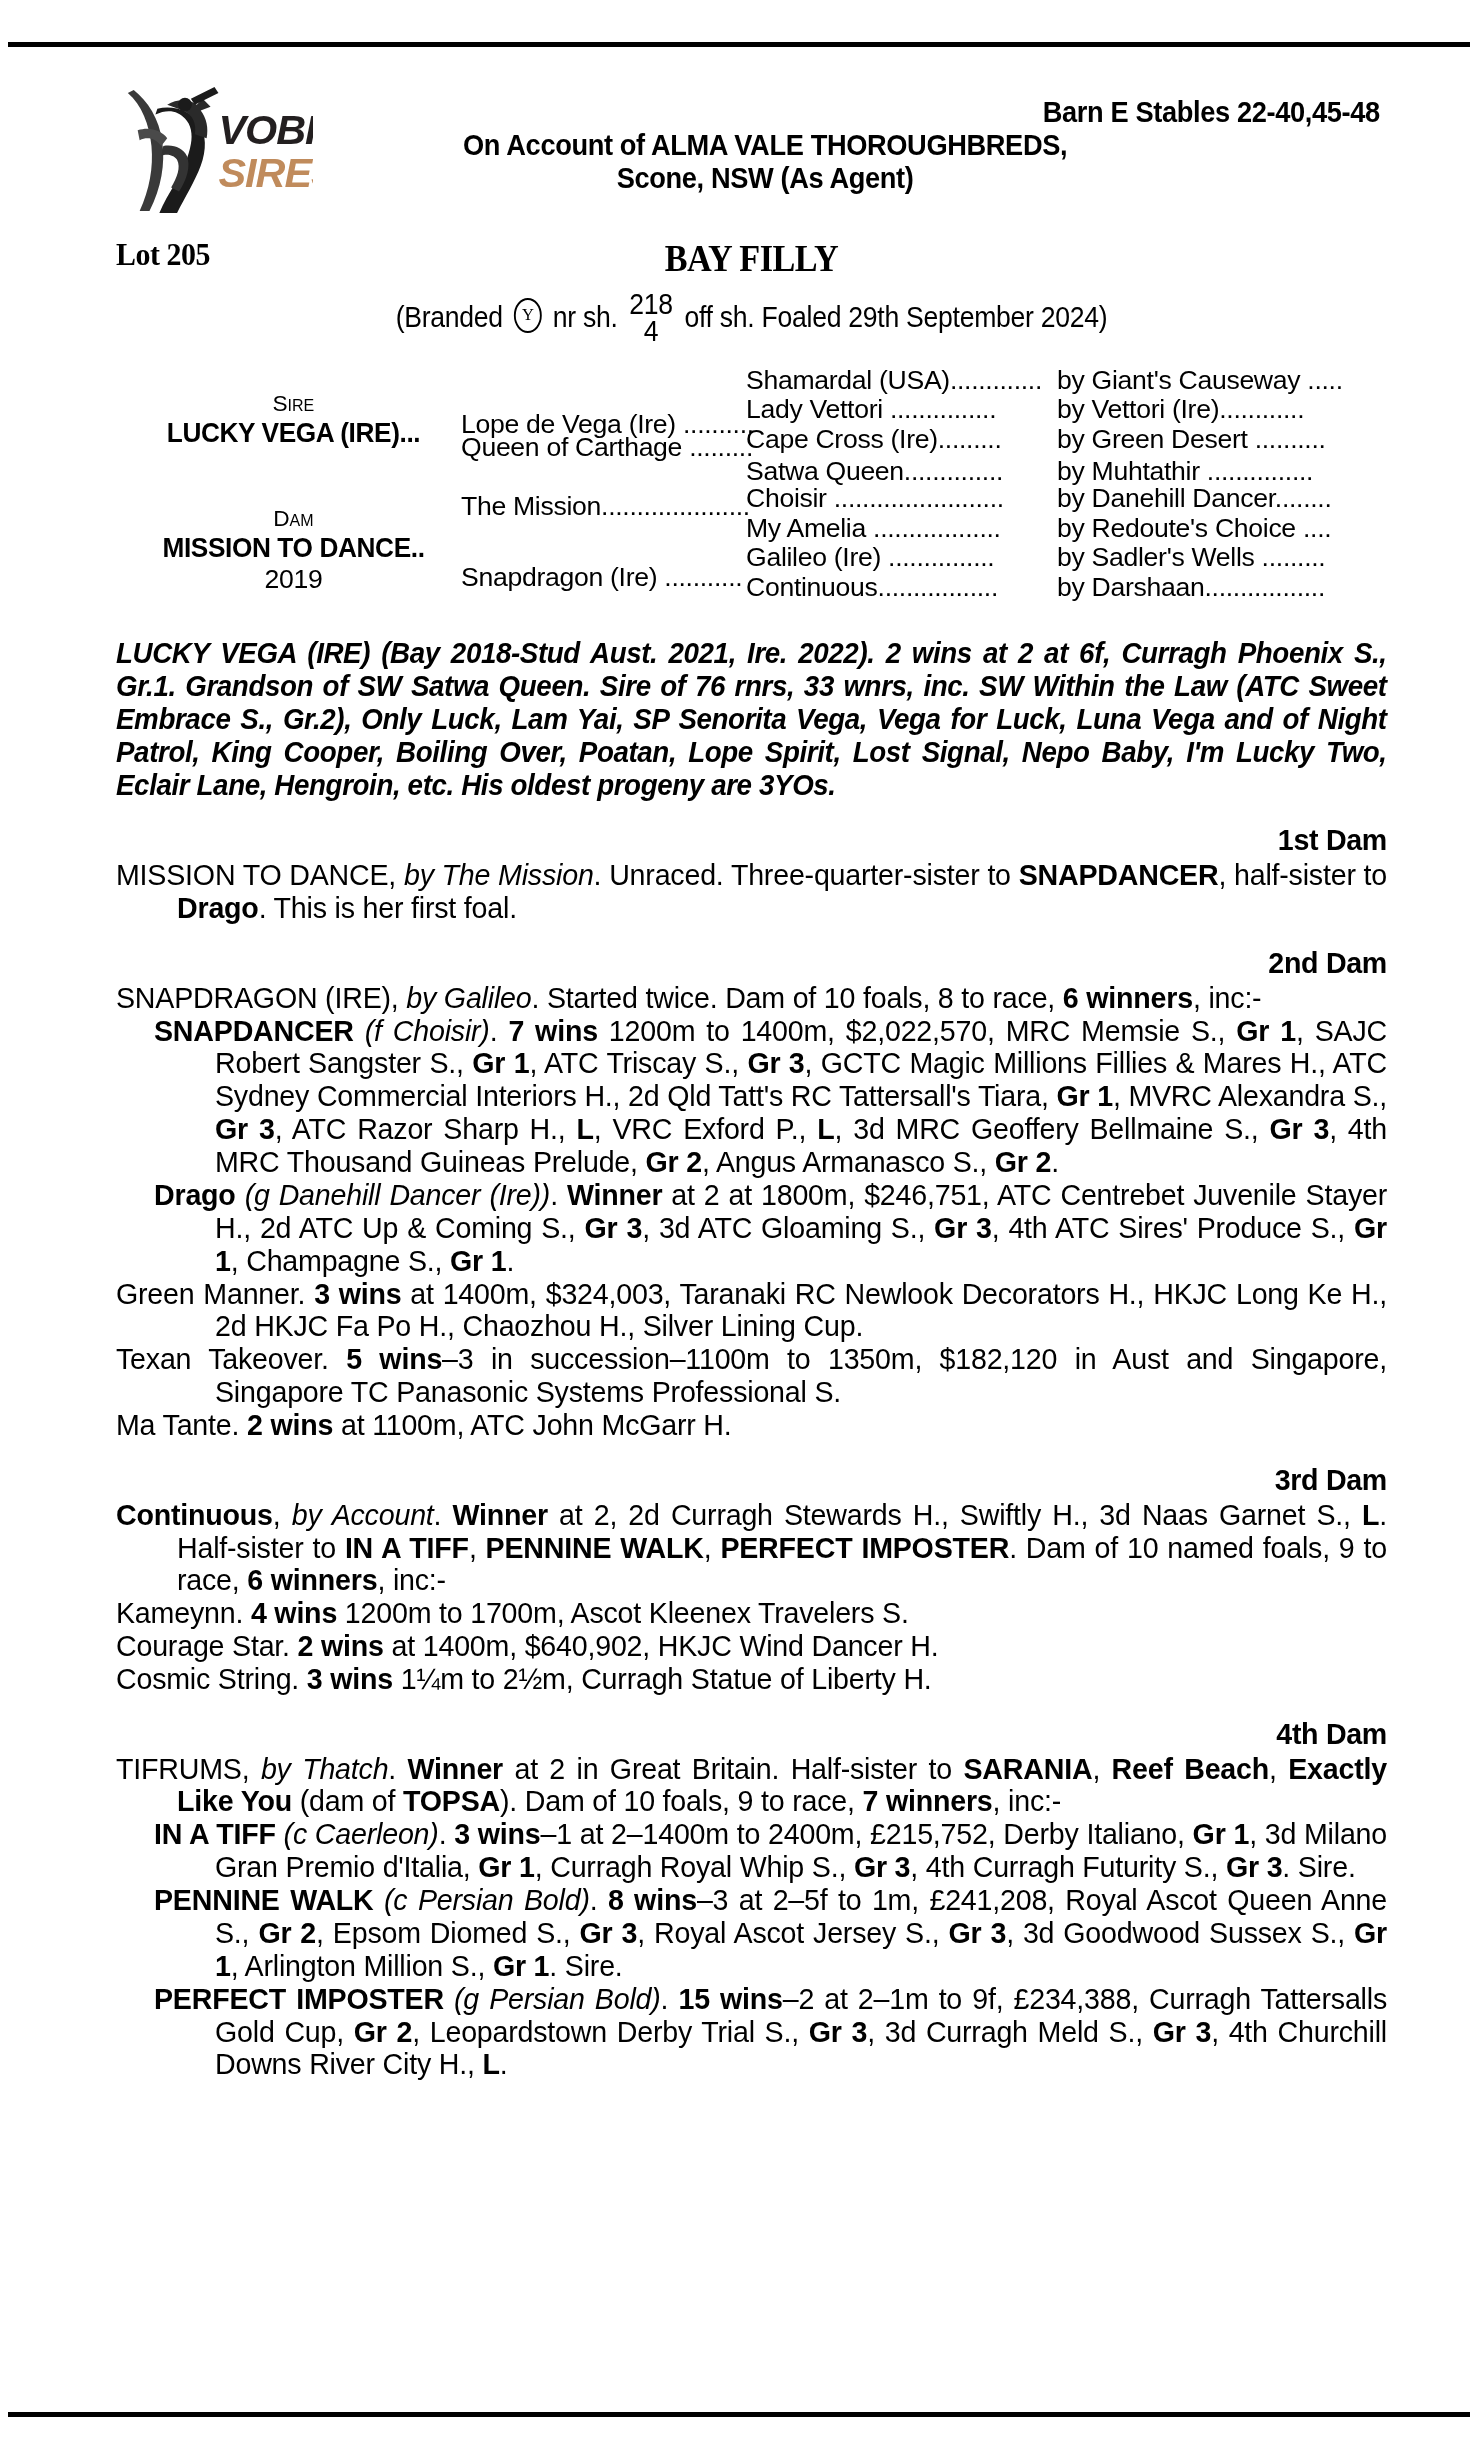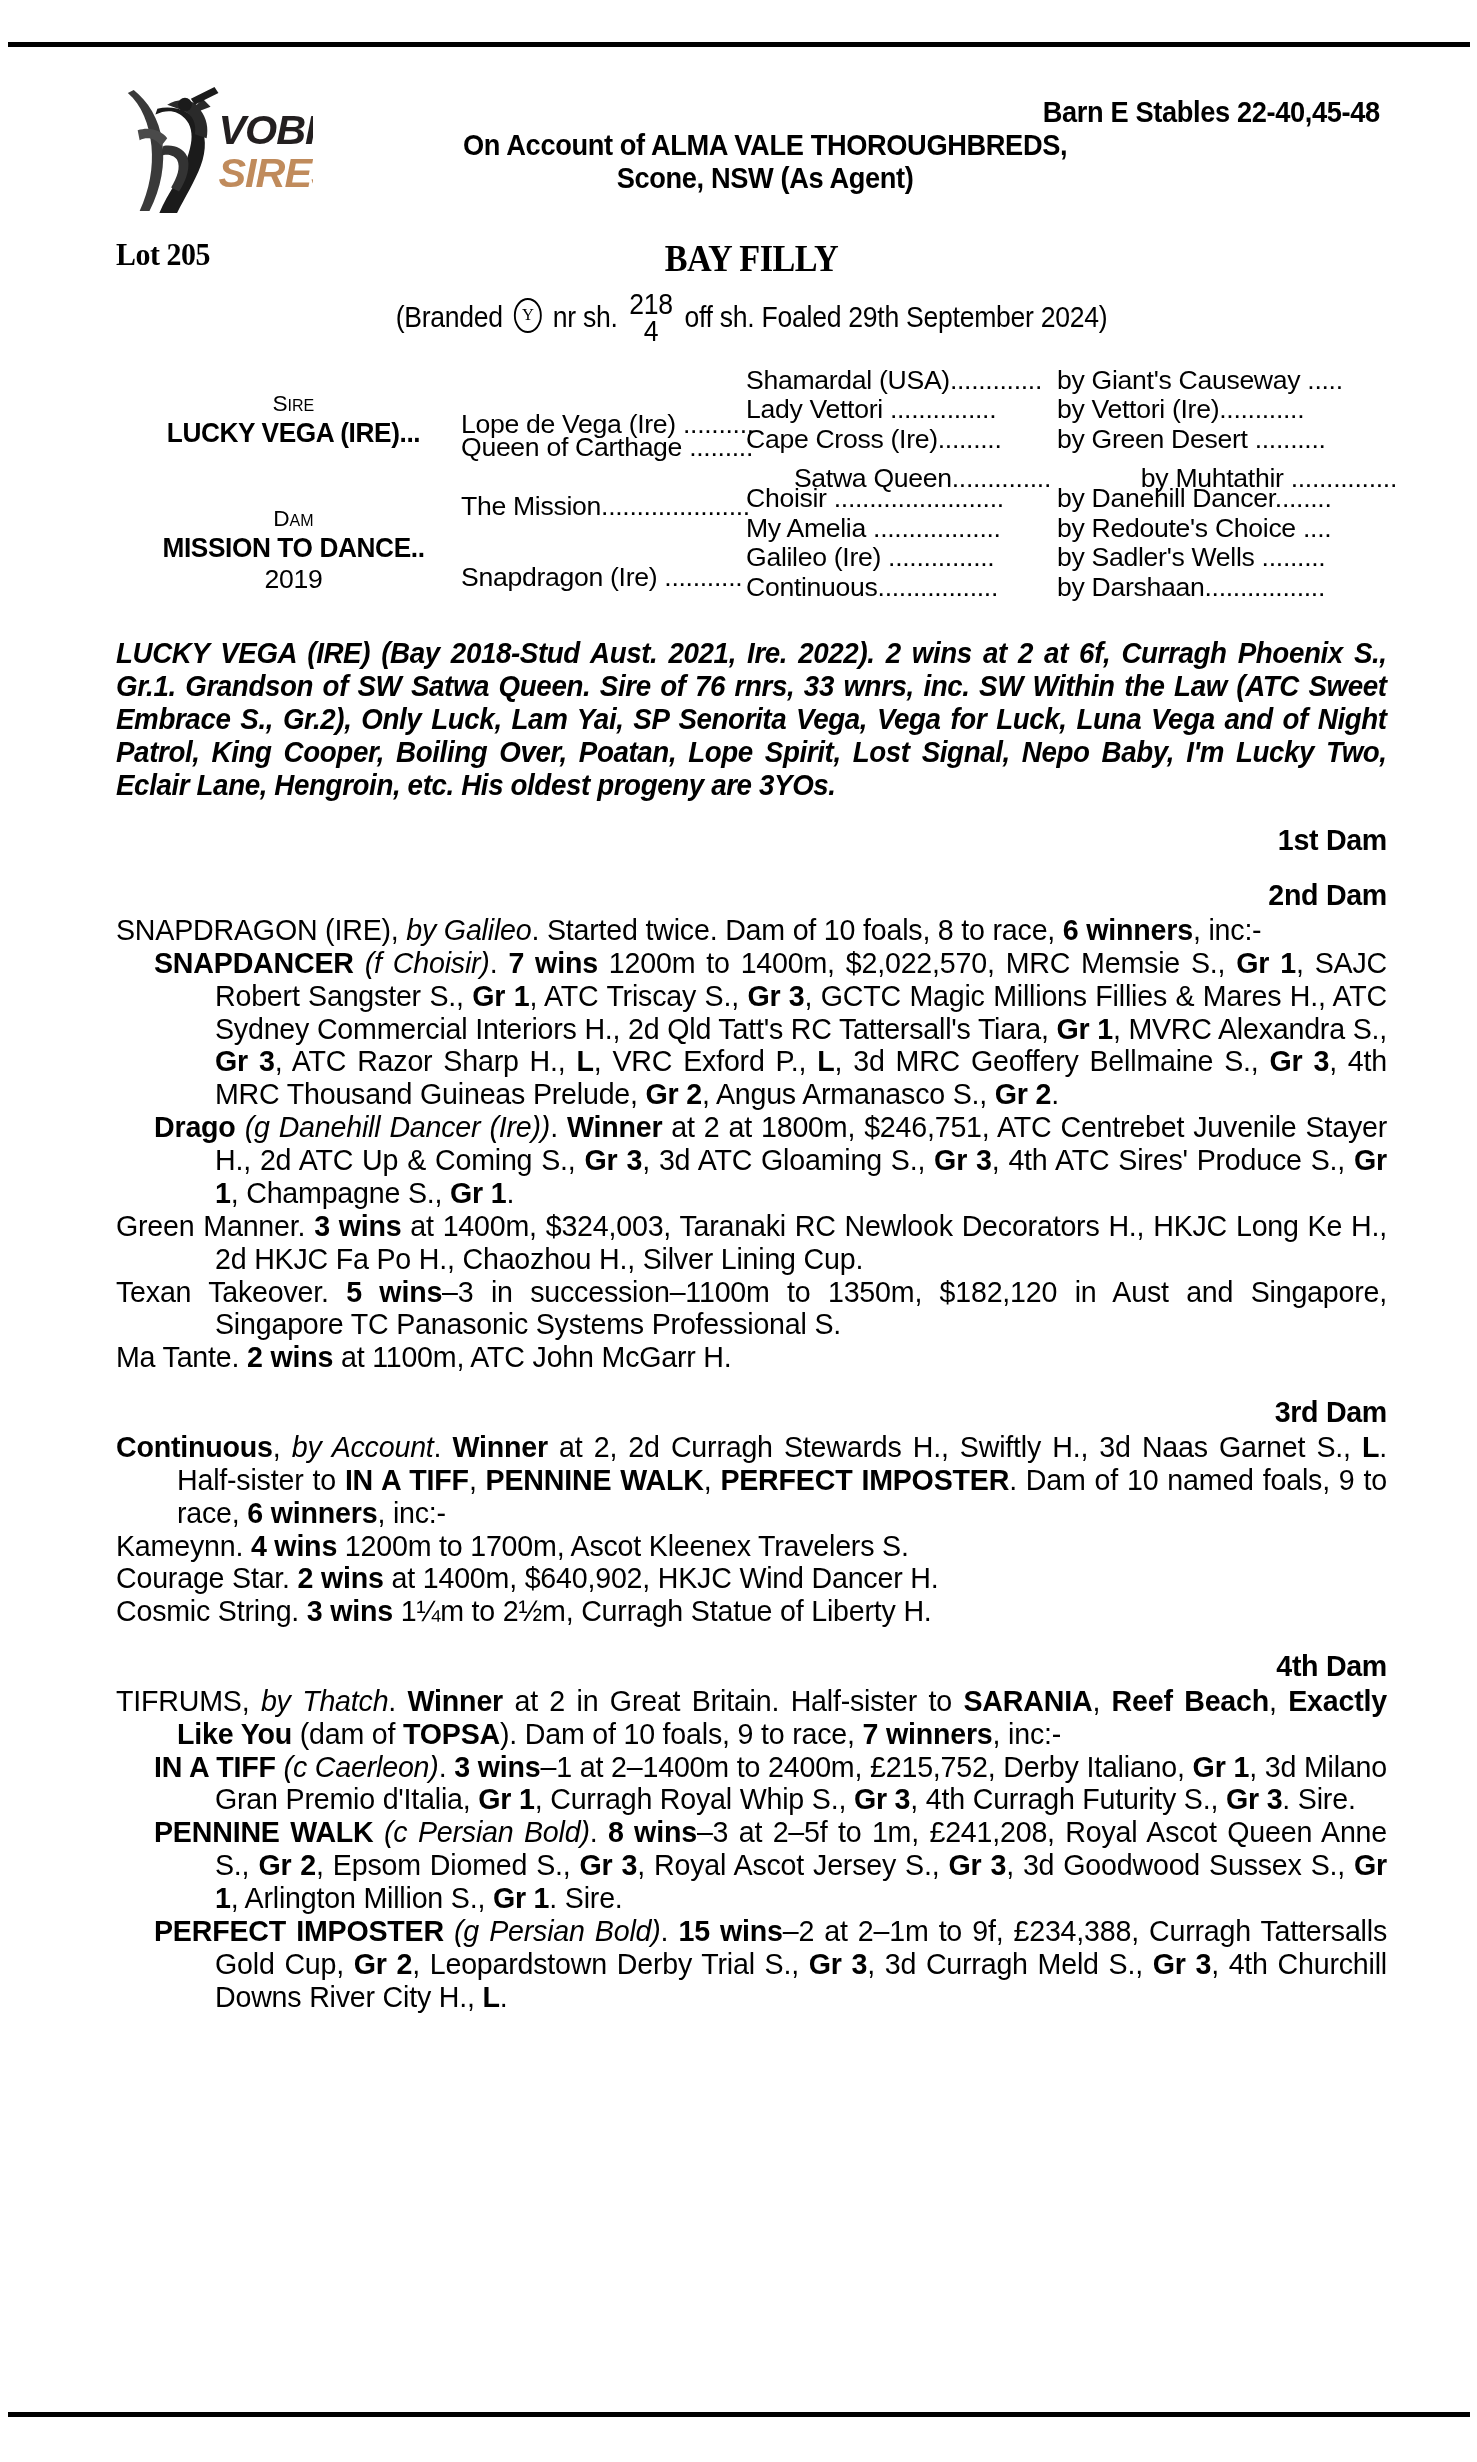--- a/index.html
+++ b/index.html
@@ -212,21 +212,21 @@
     width: 340px;
   }
   .ped-cd-row {
     position: absolute;
     left: 0;
     width: 100%;
     white-space: nowrap;
     overflow: hidden;
   }
   .r0 { top: 3.9px; }   .r1 { top: 33px; }
-  .r2 { top: 63px; }  .r3 { top: 102px; text-align: right; }
+  .r2 { top: 63px; }  .r3 { top: 95px; }
   .r4 { top: 122px; } .r5 { top: 152px; }
   .r6 { top: 181px; } .r7 { top: 211px; }
   .ditto {
     position: absolute;
     left: -17.7px;
     top: 0;
     font-size: 23.6px;
   }
 
   
@@ -361,20 +361,21 @@
         <div class="ped-cd-row r5">by Redoute's Choice ....</div>
         <div class="ped-cd-row r6">by Sadler's Wells .........</div>
         <div class="ped-cd-row r7">by Darshaan.................</div>
       </div>
     </div>
 
     <div class="sire-para">LUCKY VEGA (IRE) (Bay 2018-Stud Aust. 2021, Ire. 2022). 2 wins at 2 at 6f, Curragh Phoenix S., Gr.1. Grandson of SW Satwa Queen. Sire of 76 rnrs, 33 wnrs, inc. SW Within the Law (ATC Sweet Embrace S., Gr.2), Only Luck, Lam Yai, SP Senorita Vega, Vega for Luck, Luna Vega and of Night Patrol, King Cooper, Boiling Over, Poatan, Lope Spirit, Lost Signal, Nepo Baby, I'm Lucky Two, Eclair Lane, Hengroin, etc. His oldest progeny are 3YOs.</div>
 
     <div id="dam-sections">
         <div class="dam-head">1st Dam</div>
+        <div class="entry lvl0">MISSION TO DANCE, <i>by The Mission</i>. Unraced. Three-quarter-sister to <b>SNAPDANCER</b>, half-sister to <b>Drago</b>. This is her first foal.</div>
         <div class="dam-head">2nd Dam</div>
         <div class="entry lvl0">SNAPDRAGON (IRE), <i>by Galileo</i>. Started twice. Dam of 10 foals, 8 to race, <b>6 winners</b>, inc:-</div>
         <div class="entry lvl1"><b>SNAPDANCER</b> <i>(f Choisir)</i>. <b>7 wins</b> 1200m to 1400m, $2,022,570, MRC Memsie S., <b>Gr 1</b>, SAJC Robert Sangster S., <b>Gr 1</b>, ATC Triscay S., <b>Gr 3</b>, GCTC Magic Millions Fillies &amp; Mares H., ATC Sydney Commercial Interiors H., 2d Qld Tatt's RC Tattersall's Tiara, <b>Gr 1</b>, MVRC Alexandra S., <b>Gr 3</b>, ATC Razor Sharp H., <b>L</b>, VRC Exford P., <b>L</b>, 3d MRC Geoffery Bellmaine S., <b>Gr 3</b>, 4th MRC Thousand Guineas Prelude, <b>Gr 2</b>, Angus Armanasco S., <b>Gr 2</b>.</div>
         <div class="entry lvl1"><b>Drago</b> <i>(g Danehill Dancer (Ire))</i>. <b>Winner</b> at 2 at 1800m, $246,751, ATC Centrebet Juvenile Stayer H., 2d ATC Up &amp; Coming S., <b>Gr 3</b>, 3d ATC Gloaming S., <b>Gr 3</b>, 4th ATC Sires' Produce S., <b>Gr 1</b>, Champagne S., <b>Gr 1</b>.</div>
         <div class="entry lvl2">Green Manner. <b>3 wins</b> at 1400m, $324,003, Taranaki RC Newlook Decorators H., HKJC Long Ke H., 2d HKJC Fa Po H., Chaozhou H., Silver Lining Cup.</div>
         <div class="entry lvl2">Texan Takeover. <b>5 wins</b>–3 in succession–1100m to 1350m, $182,120 in Aust and Singapore, Singapore TC Panasonic Systems Professional S.</div>
         <div class="entry lvl2">Ma Tante. <b>2 wins</b> at 1100m, ATC John McGarr H.</div>
         <div class="dam-head">3rd Dam</div>
         <div class="entry lvl0"><b>Continuous</b>, <i>by Account</i>. <b>Winner</b> at 2, 2d Curragh Stewards H., Swiftly H., 3d Naas Garnet S., <b>L</b>. Half-sister to <b>IN A TIFF</b>, <b>PENNINE WALK</b>, <b>PERFECT IMPOSTER</b>. Dam of 10 named foals, 9 to race, <b>6 winners</b>, inc:-</div>
         <div class="entry lvl2">Kameynn. <b>4 wins</b> 1200m to 1700m, Ascot Kleenex Travelers S.</div>

